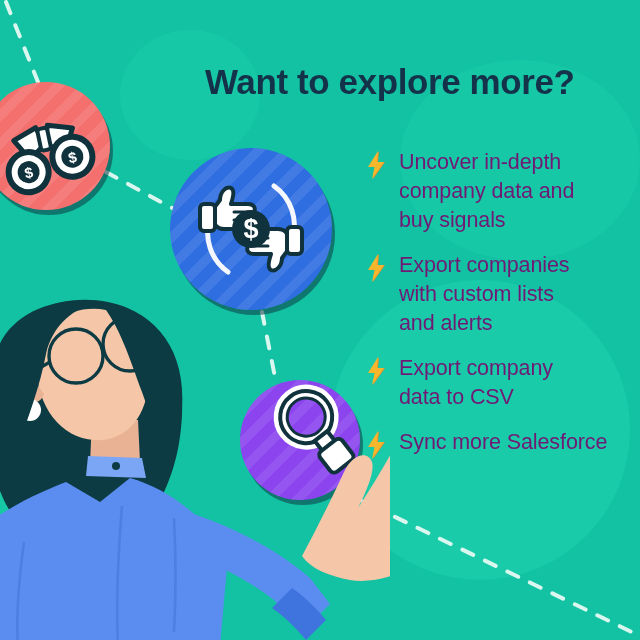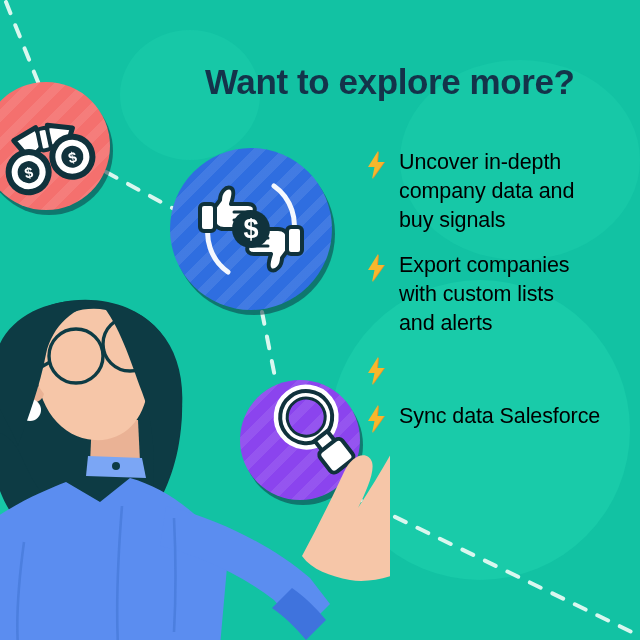--- a/index.html
+++ b/index.html
@@ -107,21 +107,21 @@
   .bolt-icon {
     flex: 0 0 auto;
     width: 22px;
     height: 30px;
     margin-right: 11px;
     margin-top: 2px;
   }
   .feature-text {
     font-size: 21.5px;
     line-height: 29px;
-    color: #000000;
+    color: #701a75;
     white-space: pre-line;
     letter-spacing: -0.1px;
   }
 
   
   #character {
     position: absolute;
     left: -30px;
     top: 296px;
     width: 420px;
@@ -296,25 +296,27 @@
       <div class="feature-text">Export companies
 with custom lists
 and alerts</div>
     </div>
 
     <div class="feature-item">
       <svg class="bolt-icon" viewBox="0 0 22 30">
         <path d="M13 1 L3 17 L9.5 17 L7 29 L19 12 L12 12 Z" fill="#ef8f2a"></path>
         <path d="M12 1 L2 17 L8.5 17 L6 29 L18 12 L11 12 Z" fill="#f7b72c"></path>
       </svg>
+      <div class="feature-text">Export company
+data to CSV</div>
     </div>
 
     <div class="feature-item">
       <svg class="bolt-icon" viewBox="0 0 22 30">
         <path d="M13 1 L3 17 L9.5 17 L7 29 L19 12 L12 12 Z" fill="#ef8f2a"></path>
         <path d="M12 1 L2 17 L8.5 17 L6 29 L18 12 L11 12 Z" fill="#f7b72c"></path>
       </svg>
-      <div class="feature-text">Sync data Salesforce</div>
+      <div class="feature-text">Sync more Salesforce</div>
     </div>
 
   </div>
 
 </div>
 
 </body></html>

